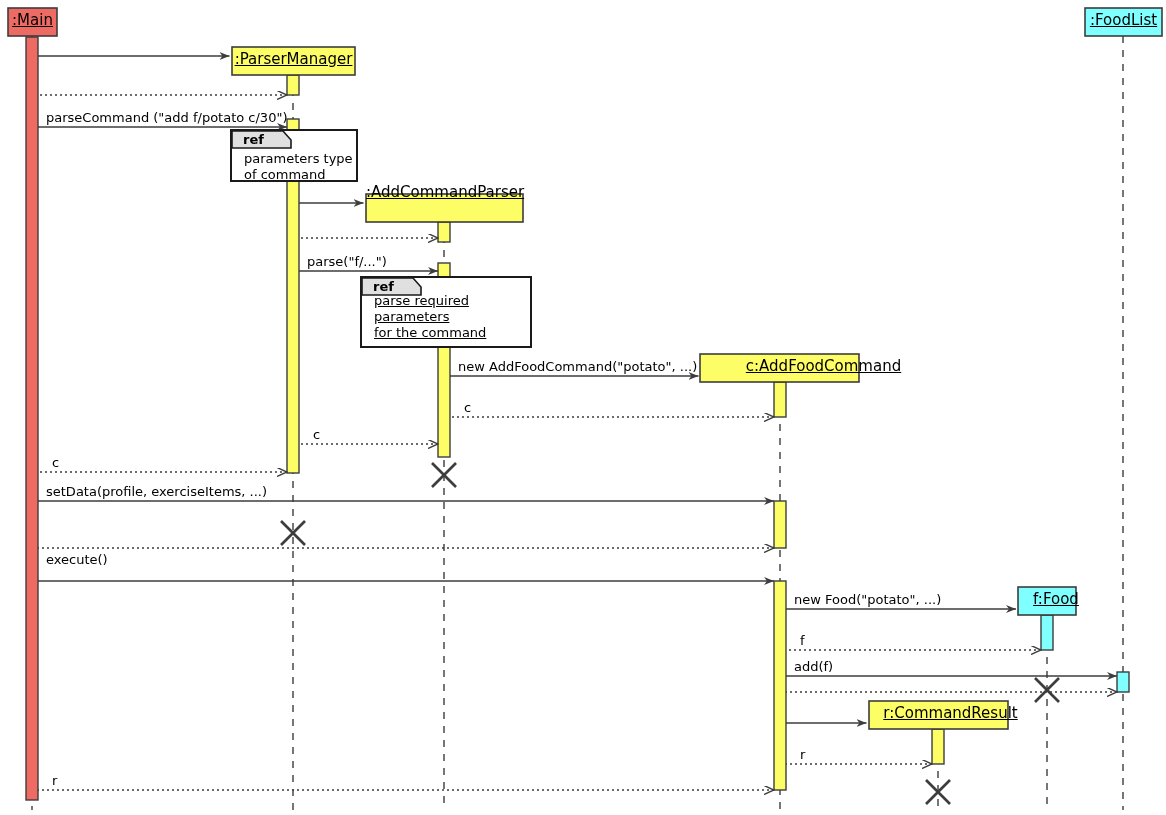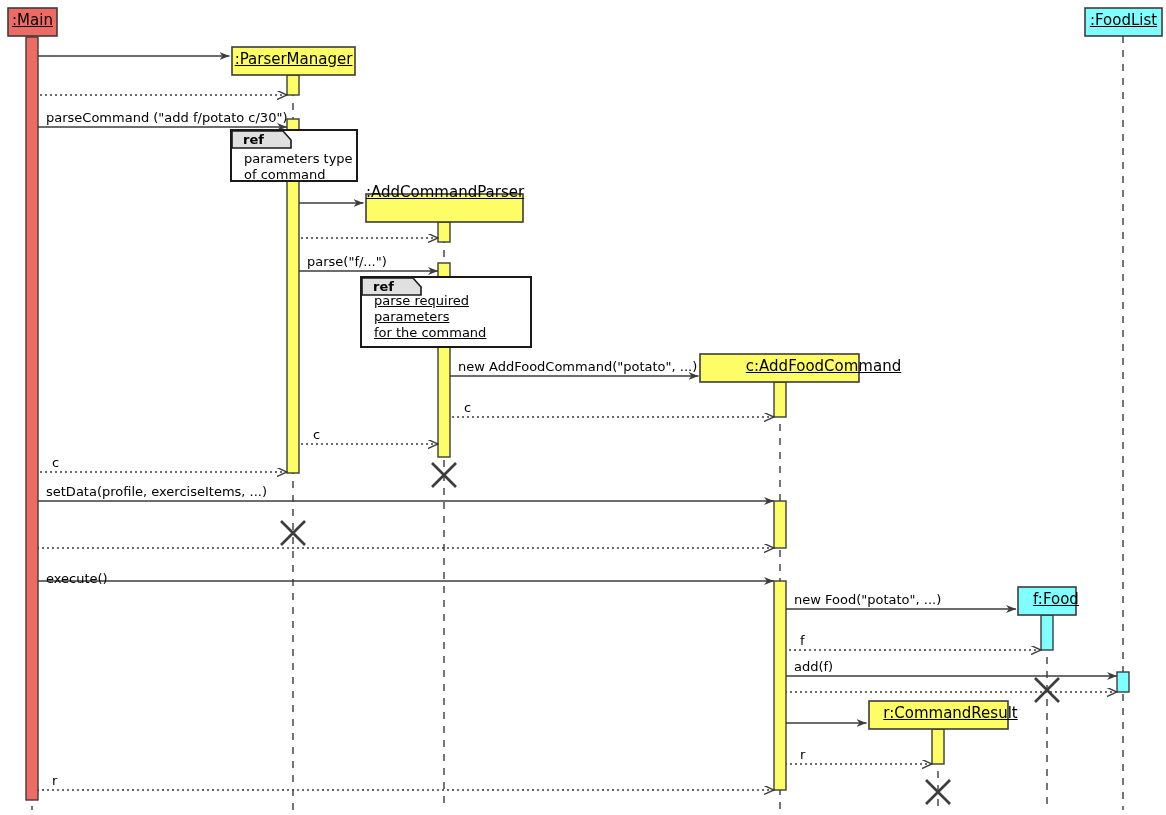--- a/index.html
+++ b/index.html
@@ -142,21 +142,21 @@
       </g>
   </svg>
   <div id="html-layer">
       <div class="lbl " style="left: 46px; top: 110px;">parseCommand ("add f/potato c/30")</div>
       <div class="lbl " style="left: 307px; top: 254px;">parse("f/...")</div>
       <div class="lbl " style="left: 458px; top: 359px;">new AddFoodCommand("potato", ...)</div>
       <div class="lbl " style="left: 464px; top: 400px;">c</div>
       <div class="lbl " style="left: 313px; top: 427px;">c</div>
       <div class="lbl " style="left: 52px; top: 455px;">c</div>
       <div class="lbl " style="left: 46px; top: 484px;">setData(profile, exerciseItems, ...)</div>
-      <div class="lbl " style="left: 46px; top: 571px;">execute()</div>
+      <div class="lbl " style="left: 46px; top: 552px;">execute()</div>
       <div class="lbl " style="left: 794px; top: 592px;">new Food("potato", ...)</div>
       <div class="lbl " style="left: 800px; top: 633px;">f</div>
       <div class="lbl " style="left: 794px; top: 659px;">add(f)</div>
       <div class="lbl " style="left: 800px; top: 747px;">r</div>
       <div class="lbl " style="left: 52px; top: 773px;">r</div>
       <div class="lbl ref-kw" style="left: 243px; top: 132px;">ref</div>
       <div class="lbl ref-body" style="left: 244px; top: 151px;">
         <div>parameters type</div>
         <div>of command</div>
       </div>

